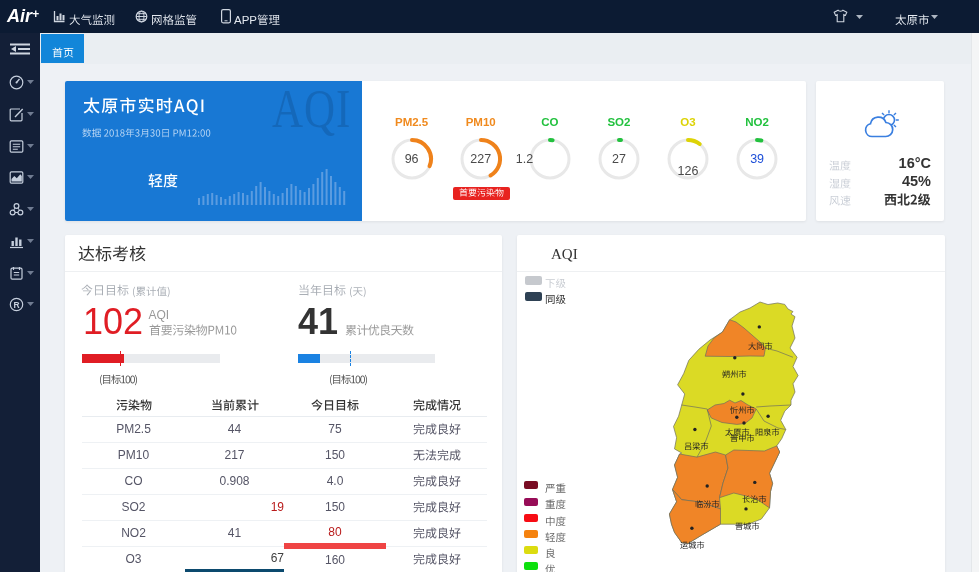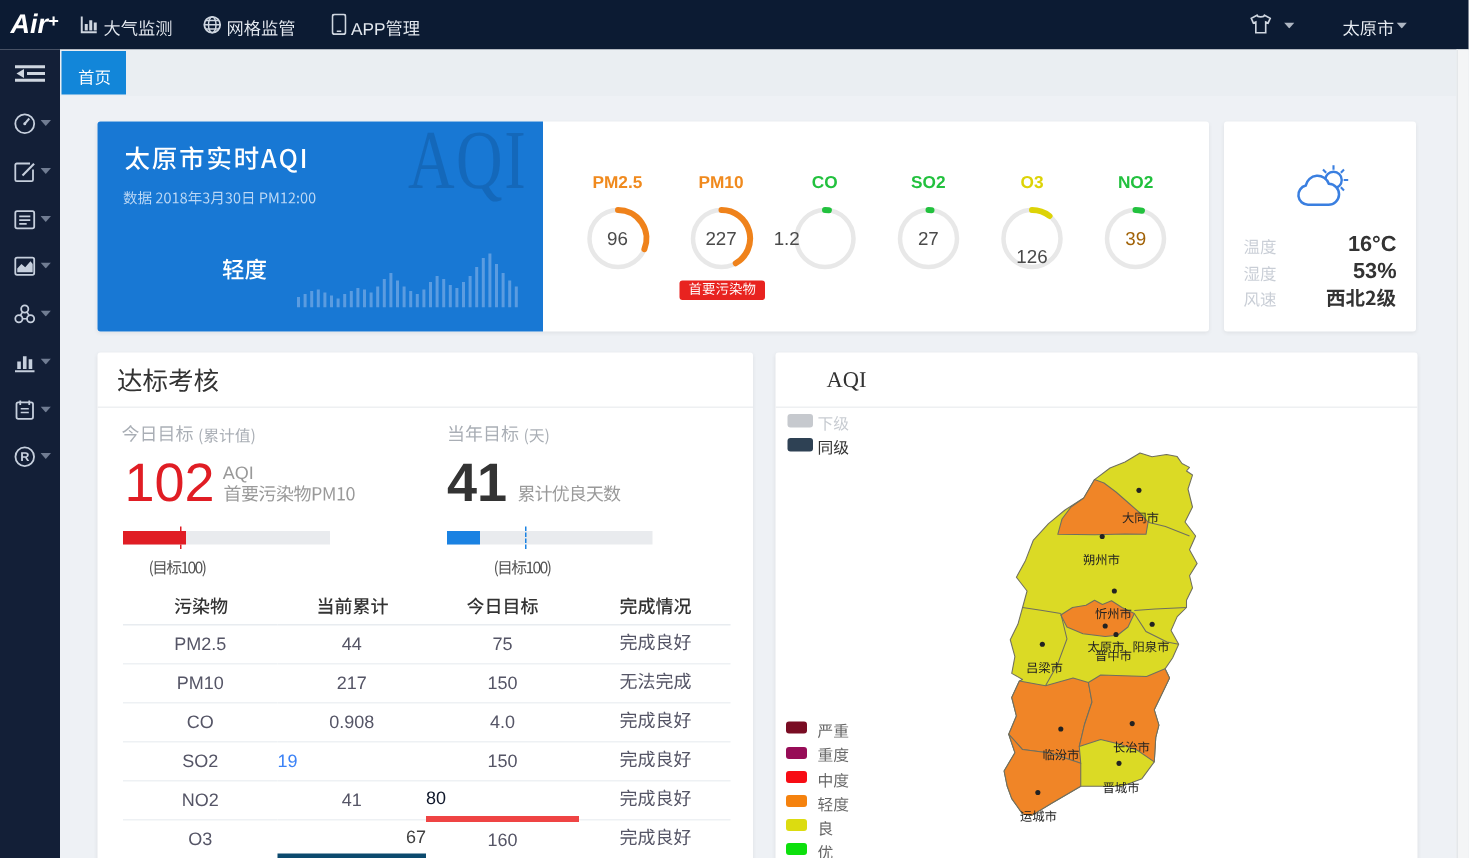--- a/index.html
+++ b/index.html
@@ -195,21 +195,21 @@
 <svg class="abs" style="left:600.0px;top:54.5px" width="46" height="46">
       <circle cx="23" cy="23" r="19" stroke="#e8e8e8" stroke-width="3" fill="none"></circle>
       <path d="M23.0 4.0A19 19 0 0 1 34.7 8.0" stroke="#ddd306" stroke-width="4" fill="none" stroke-linecap="round"></path>
     </svg>
 <div class="abs" style="left:589.0px;top:84px;width:68px;text-align:center;font-size:12.5px;line-height:12.5px;color:#4a4a4a">126</div>
 <div class="abs" style="left:658.1px;top:35px;width:68px;text-align:center;font-size:11.5px;font-weight:bold;color:#22c13e">NO2</div>
 <svg class="abs" style="left:669.1px;top:54.5px" width="46" height="46">
       <circle cx="23" cy="23" r="19" stroke="#e8e8e8" stroke-width="3" fill="none"></circle>
       <path d="M23.0 4.0A19 19 0 0 1 27.3 4.5" stroke="#22c13e" stroke-width="4" fill="none" stroke-linecap="round"></path>
     </svg>
-<div class="abs" style="left:658.1px;top:71.9px;width:68px;text-align:center;font-size:12.5px;line-height:12.5px;color:#a16207">39</div>
+<div class="abs" style="left:658.1px;top:71.9px;width:68px;text-align:center;font-size:12.5px;line-height:12.5px;color:#1d4ed8">39</div>
 <div class="abs" style="left:388px;top:105.5px;width:57px;height:13.5px;background:#e82320;border-radius:2px;overflow:hidden">
       <div style="margin:1.2px auto 0;width:45px">
         <svg style="display:inline-block;vertical-align:-1.3px;overflow:visible;display:block;vertical-align:0" width="45.0" height="9.3">
           <path d="M2.2 5.1H6.8V6H2.2ZM2.2 4.6V3.7H6.8V4.6ZM2.2 6.6H6.8V7.5H2.2ZM2.1 0.6C2.3 0.9 2.6 1.3 2.8 1.6H0.5V2.2H4.1C4 2.5 4 2.8 3.9 3.1H1.5V8.6H2.2V8.1H6.8V8.6H7.5V3.1H4.6L4.9 2.2H8.5V1.6H6.3C6.5 1.3 6.8 0.9 7.1 0.5L6.3 0.3C6.1 0.7 5.8 1.2 5.5 1.6H3.1L3.5 1.4C3.3 1.1 3 0.6 2.6 0.3Z M15 5.8C14.8 6.4 14.3 6.8 13.8 7.1C13.1 6.9 12.5 6.8 11.8 6.7C12 6.4 12.2 6.1 12.4 5.8ZM10.1 2.1V4.4H12.5C12.3 4.7 12.2 5 12 5.2H9.5V5.8H11.6C11.3 6.3 11 6.7 10.7 7C11.4 7.2 12.2 7.3 12.9 7.5C12 7.8 10.9 8 9.5 8C9.6 8.2 9.8 8.4 9.8 8.6C11.5 8.5 12.9 8.2 13.9 7.7C15 8 16 8.3 16.7 8.6L17.3 8.1C16.6 7.8 15.7 7.6 14.6 7.3C15.1 6.9 15.5 6.4 15.8 5.8H17.5V5.2H12.8C12.9 5 13.1 4.8 13.2 4.5L12.8 4.4H17V2.1H14.8V1.4H17.4V0.7H9.6V1.4H12.1V2.1ZM12.7 1.4H14.2V2.1H12.7ZM10.7 2.7H12.1V3.9H10.7ZM12.7 2.7H14.2V3.9H12.7ZM14.8 2.7H16.3V3.9H14.8Z M21.5 0.9V1.6H26V0.9ZM18.8 1C19.4 1.3 20.1 1.7 20.5 2L20.9 1.4C20.5 1.2 19.7 0.8 19.2 0.5ZM18.4 3.4C18.9 3.7 19.7 4.2 20 4.4L20.4 3.9C20 3.6 19.3 3.2 18.7 2.9ZM18.7 8.1 19.3 8.5C19.8 7.7 20.4 6.6 20.9 5.6L20.4 5.2C19.9 6.2 19.2 7.4 18.7 8.1ZM20.9 3V3.6H22.2C22.1 4.3 21.9 5.2 21.7 5.7H25.2C25 7 24.9 7.6 24.7 7.8C24.6 7.9 24.5 7.9 24.3 7.9C24 7.9 23.2 7.9 22.5 7.8C22.6 8 22.7 8.3 22.8 8.5C23.5 8.5 24.1 8.5 24.5 8.5C24.8 8.5 25.1 8.4 25.3 8.2C25.6 7.9 25.7 7.2 25.9 5.4C25.9 5.3 25.9 5.1 25.9 5.1H22.6C22.7 4.6 22.8 4.1 22.9 3.6H26.6V3Z M27.4 2.2C27.9 2.3 28.6 2.6 28.9 2.8L29.2 2.3C28.9 2.1 28.2 1.9 27.7 1.7ZM28 0.9C28.5 1.1 29.2 1.3 29.6 1.6L29.8 1.1C29.5 0.8 28.8 0.6 28.3 0.4ZM27.6 4.5 28.1 4.9C28.6 4.4 29.2 3.8 29.7 3.3L29.3 2.8C28.7 3.4 28.1 4.1 27.6 4.5ZM31.2 4.3V5.3H27.5V5.9H30.6C29.8 6.8 28.5 7.6 27.3 7.9C27.5 8.1 27.7 8.3 27.8 8.5C29 8 30.3 7.1 31.2 6.1V8.6H31.8V6.1C32.7 7.2 34 8 35.2 8.4C35.3 8.3 35.5 8 35.7 7.9C34.5 7.5 33.2 6.8 32.4 5.9H35.5V5.3H31.8V4.3ZM31.6 0.4C31.6 0.7 31.6 1.1 31.6 1.4H30.1V2H31.5C31.2 3.1 30.6 3.9 29.4 4.3C29.6 4.4 29.8 4.7 29.9 4.8C31.2 4.2 31.9 3.4 32.1 2H33.4V3.6C33.4 4.1 33.4 4.3 33.6 4.4C33.7 4.5 33.9 4.6 34.1 4.6C34.3 4.6 34.6 4.6 34.7 4.6C34.8 4.6 35.1 4.5 35.2 4.5C35.3 4.4 35.4 4.3 35.5 4.1C35.5 4 35.6 3.5 35.6 3.1C35.4 3.1 35.1 2.9 35 2.8C35 3.2 35 3.6 35 3.7C35 3.9 34.9 3.9 34.9 3.9C34.8 4 34.7 4 34.6 4C34.5 4 34.4 4 34.3 4C34.2 4 34.1 4 34.1 4C34 3.9 34 3.8 34 3.6V1.4H32.2C32.3 1 32.3 0.7 32.3 0.4Z M40.8 0.4C40.5 1.7 40 3 39.2 3.8C39.4 3.9 39.6 4.1 39.7 4.2C40.1 3.8 40.5 3.2 40.8 2.5H41.5C41.1 4 40.3 5.5 39.4 6.2C39.6 6.3 39.8 6.5 39.9 6.6C40.9 5.8 41.7 4.1 42.1 2.5H42.9C42.4 4.8 41.4 7 39.9 8.1C40.1 8.2 40.4 8.4 40.5 8.5C42 7.3 43 4.9 43.5 2.5H43.9C43.7 6.1 43.5 7.4 43.2 7.8C43.1 7.9 43 7.9 42.9 7.9C42.7 7.9 42.3 7.9 41.9 7.9C42 8 42.1 8.3 42.1 8.5C42.5 8.6 42.9 8.6 43.2 8.5C43.4 8.5 43.6 8.4 43.8 8.2C44.1 7.7 44.3 6.3 44.5 2.2C44.5 2.1 44.6 1.9 44.6 1.9H41C41.2 1.4 41.3 1 41.4 0.5ZM36.9 0.9C36.8 2 36.6 3.1 36.3 3.9C36.4 4 36.7 4.1 36.8 4.2C36.9 3.8 37.1 3.4 37.2 2.9H38V4.9C37.4 5.1 36.8 5.2 36.3 5.4L36.5 6L38 5.5V8.6H38.6V5.3L39.8 5L39.7 4.4L38.6 4.7V2.9H39.6V2.2H38.6V0.4H38V2.2H37.3C37.4 1.8 37.4 1.4 37.5 1Z" fill="#fff"></path>
         </svg>
       </div>
     </div>
 </div>
 <div class="card" style="left:816px;top:81px;width:128px;height:140px">
 <svg class="abs" style="left:44px;top:26px" width="44" height="36">
@@ -222,21 +222,21 @@
 <div class="abs" style="left:13px;top:75px"><svg style="display:inline-block;vertical-align:-1.6px;overflow:visible;" width="22.0" height="11.3">
         <path d="M4.9 3.4H8.7V4.4H4.9ZM4.9 1.6H8.7V2.7H4.9ZM4.1 0.9V5.1H9.5V0.9ZM1.1 1.2C1.8 1.5 2.7 2 3.1 2.4L3.5 1.7C3.1 1.3 2.2 0.8 1.5 0.6ZM0.4 4.2C1.1 4.5 2 5 2.5 5.4L2.9 4.7C2.5 4.3 1.6 3.8 0.9 3.6ZM0.7 9.9 1.4 10.4C2 9.3 2.8 8 3.3 6.8L2.7 6.3C2.1 7.6 1.3 9 0.7 9.9ZM2.8 9.5V10.2H10.6V9.5H9.8V6.1H3.8V9.5ZM4.5 9.5V6.8H5.6V9.5ZM6.2 9.5V6.8H7.3V9.5ZM8 9.5V6.8H9.1V9.5Z M15.2 2.6V3.6H13.5V4.2H15.2V6.1H19.5V4.2H21.3V3.6H19.5V2.6H18.7V3.6H16V2.6ZM18.7 4.2V5.4H16V4.2ZM19.3 7.4C18.8 8 18.2 8.5 17.4 8.8C16.6 8.5 15.9 8 15.5 7.4ZM13.6 6.8V7.4H15.1L14.7 7.6C15.1 8.2 15.7 8.7 16.5 9.2C15.4 9.5 14.3 9.7 13.1 9.8C13.2 10 13.4 10.3 13.4 10.5C14.8 10.3 16.2 10.1 17.3 9.6C18.4 10.1 19.7 10.4 21.1 10.6C21.2 10.4 21.4 10 21.6 9.8C20.4 9.7 19.2 9.5 18.3 9.2C19.2 8.7 20 8 20.5 7L20 6.7L19.9 6.8ZM16.2 0.6C16.4 0.9 16.5 1.2 16.6 1.5H12.4V4.5C12.4 6.2 12.3 8.5 11.4 10.2C11.6 10.3 12 10.4 12.1 10.6C13.1 8.8 13.2 6.3 13.2 4.5V2.3H21.4V1.5H17.6C17.4 1.2 17.2 0.7 17 0.4Z" fill="#c9ced6"></path>
       </svg></div>
 <div class="abs" style="left:13px;top:92.5px"><svg style="display:inline-block;vertical-align:-1.6px;overflow:visible;" width="22.0" height="11.3">
         <path d="M4.8 3.4H9V4.5H4.8ZM4.8 1.6H9V2.7H4.8ZM4 0.9V5.2H9.8V0.9ZM3.5 6.4C3.9 7.2 4.3 8.3 4.5 9L5.2 8.7C5.1 8 4.7 7 4.2 6.2ZM9.5 6.1C9.3 6.9 8.8 8 8.5 8.7L9.1 9C9.5 8.3 10 7.2 10.3 6.4ZM1 1.2C1.7 1.5 2.5 2 2.9 2.4L3.4 1.7C3 1.3 2.2 0.8 1.5 0.6ZM0.4 4.1C1.1 4.4 1.9 4.9 2.4 5.3L2.8 4.6C2.4 4.2 1.6 3.8 0.9 3.5ZM0.7 9.9 1.4 10.3C2 9.3 2.6 7.9 3 6.8L2.4 6.3C1.9 7.6 1.2 9 0.7 9.9ZM7.4 5.5V9.5H6.3V5.5H5.5V9.5H2.9V10.2H10.6V9.5H8.2V5.5Z M15.2 2.6V3.6H13.5V4.2H15.2V6.1H19.5V4.2H21.3V3.6H19.5V2.6H18.7V3.6H16V2.6ZM18.7 4.2V5.4H16V4.2ZM19.3 7.4C18.8 8 18.2 8.5 17.4 8.8C16.6 8.5 15.9 8 15.5 7.4ZM13.6 6.8V7.4H15.1L14.7 7.6C15.1 8.2 15.7 8.7 16.5 9.2C15.4 9.5 14.3 9.7 13.1 9.8C13.2 10 13.4 10.3 13.4 10.5C14.8 10.3 16.2 10.1 17.3 9.6C18.4 10.1 19.7 10.4 21.1 10.6C21.2 10.4 21.4 10 21.6 9.8C20.4 9.7 19.2 9.5 18.3 9.2C19.2 8.7 20 8 20.5 7L20 6.7L19.9 6.8ZM16.2 0.6C16.4 0.9 16.5 1.2 16.6 1.5H12.4V4.5C12.4 6.2 12.3 8.5 11.4 10.2C11.6 10.3 12 10.4 12.1 10.6C13.1 8.8 13.2 6.3 13.2 4.5V2.3H21.4V1.5H17.6C17.4 1.2 17.2 0.7 17 0.4Z" fill="#c9ced6"></path>
       </svg></div>
 <div class="abs" style="left:13px;top:110px"><svg style="display:inline-block;vertical-align:-1.6px;overflow:visible;" width="22.0" height="11.3">
         <path d="M1.7 1V4.2C1.7 6 1.6 8.4 0.4 10C0.6 10.1 1 10.4 1.1 10.6C2.4 8.8 2.6 6.1 2.6 4.2V1.8H8.4C8.4 7.5 8.4 10.4 9.8 10.4C10.4 10.4 10.6 10 10.7 8.5C10.5 8.4 10.3 8.1 10.1 7.9C10.1 8.8 10.1 9.6 9.9 9.6C9.2 9.6 9.2 6.2 9.2 1ZM6.7 2.5C6.4 3.4 6 4.3 5.6 5.2C5 4.4 4.4 3.7 3.8 3L3.1 3.4C3.8 4.1 4.5 5 5.1 5.9C4.4 7.1 3.6 8.1 2.6 8.7C2.8 8.8 3.1 9.1 3.3 9.3C4.1 8.7 4.9 7.7 5.6 6.6C6.3 7.6 6.9 8.5 7.3 9.2L8.1 8.7C7.6 7.9 6.9 6.9 6.1 5.8C6.6 4.9 7.1 3.8 7.4 2.8Z M11.7 1.3C12.4 1.9 13.1 2.7 13.5 3.2L14.1 2.7C13.8 2.2 13 1.4 12.4 0.9ZM13.9 4.4H11.5V5.1H13.1V8.6C12.6 8.8 12 9.2 11.5 9.8L12 10.5C12.6 9.8 13.1 9.2 13.5 9.2C13.8 9.2 14.1 9.5 14.6 9.8C15.4 10.2 16.3 10.4 17.6 10.4C18.6 10.4 20.6 10.3 21.4 10.2C21.4 10 21.5 9.6 21.6 9.4C20.5 9.5 18.9 9.6 17.6 9.6C16.4 9.6 15.5 9.5 14.8 9.1C14.4 8.9 14.1 8.7 13.9 8.6ZM15.7 3.9H17.5V5.3H15.7ZM18.3 3.9H20.1V5.3H18.3ZM17.5 0.5V1.6H14.5V2.3H17.5V3.2H14.9V5.9H17.1C16.5 6.9 15.4 7.8 14.4 8.2C14.5 8.3 14.8 8.6 14.9 8.8C15.8 8.3 16.8 7.5 17.5 6.6V9.1H18.3V6.6C19.2 7.3 20.2 8.1 20.7 8.6L21.2 8.1C20.6 7.5 19.5 6.6 18.5 5.9H20.9V3.2H18.3V2.3H21.4V1.6H18.3V0.5Z" fill="#c9ced6"></path>
       </svg></div>
 <div class="abs" style="right:13px;top:74px;font-size:14.5px;font-weight:bold;color:#333">16°C</div>
-<div class="abs" style="right:13px;top:91.5px;font-size:14.5px;font-weight:bold;color:#333">53%</div>
+<div class="abs" style="right:13px;top:91.5px;font-size:14.5px;font-weight:bold;color:#333">45%</div>
 <div class="abs" style="right:13px;top:109px"><svg style="display:inline-block;vertical-align:-1.9px;overflow:visible;" width="46.7" height="13.4">
         <path d="M0.6 1.1V2.6H4.4V4H1.3V12.6H2.8V11.8H10.3V12.5H11.9V4H8.6V2.6H12.3V1.1ZM2.8 10.4V8.4C3 8.7 3.2 8.9 3.3 9.1C5.2 8.3 5.7 6.8 5.7 5.5H7.1V6.8C7.1 8.3 7.4 8.8 8.8 8.8C9.1 8.8 9.9 8.8 10.2 8.8H10.3V10.4ZM2.8 7.8V5.5H4.4C4.3 6.3 4 7.2 2.8 7.8ZM5.8 4V2.6H7.1V4ZM8.6 5.5H10.3V7.3C10.2 7.3 10.2 7.3 10 7.3C9.9 7.3 9.2 7.3 9 7.3C8.7 7.3 8.6 7.3 8.6 6.8Z M13.3 9.4 14 11 16.8 9.8V12.5H18.4V0.6H16.8V3.5H13.7V5H16.8V8.2C15.5 8.7 14.2 9.1 13.3 9.4ZM24.4 2.5C23.7 3.2 22.7 3.9 21.7 4.5V0.6H20.1V10C20.1 11.8 20.5 12.4 22 12.4C22.3 12.4 23.5 12.4 23.8 12.4C25.2 12.4 25.6 11.4 25.8 8.9C25.3 8.8 24.6 8.5 24.3 8.2C24.2 10.3 24.1 10.8 23.6 10.8C23.4 10.8 22.5 10.8 22.3 10.8C21.8 10.8 21.7 10.7 21.7 10V6.2C23 5.5 24.4 4.7 25.5 4Z M26.6 11.4H33V9.8H30.9C30.5 9.8 29.8 9.9 29.3 9.9C31.1 8.2 32.6 6.3 32.6 4.6C32.6 2.8 31.3 1.6 29.5 1.6C28.2 1.6 27.4 2.1 26.5 3.1L27.5 4.1C28 3.6 28.6 3.1 29.3 3.1C30.2 3.1 30.7 3.7 30.7 4.7C30.7 6.2 29.2 8 26.6 10.3Z M34.2 10.5 34.6 12C35.8 11.5 37.3 10.9 38.7 10.2C38.4 10.8 38.1 11.3 37.7 11.7C38.1 11.9 38.8 12.4 39.1 12.6C40.1 11.4 40.7 9.8 41.1 8C41.4 8.6 41.8 9.2 42.2 9.8C41.6 10.5 40.8 11 40 11.4C40.3 11.7 40.9 12.3 41.1 12.6C41.9 12.2 42.6 11.6 43.2 10.9C43.8 11.6 44.6 12.1 45.4 12.6C45.6 12.2 46.1 11.6 46.4 11.3C45.6 10.9 44.8 10.4 44.1 9.7C45 8.4 45.6 6.8 46 4.8L45 4.5L44.8 4.5H44C44.3 3.5 44.6 2.3 44.9 1.2H38.9V2.7H40.2C40 5.5 39.7 8 38.9 9.9L38.6 8.8C37 9.5 35.3 10.1 34.2 10.5ZM41.7 2.7H43C42.7 3.8 42.4 5 42.1 5.9H44.3C44 6.9 43.6 7.8 43.1 8.6C42.4 7.6 41.9 6.6 41.5 5.4C41.6 4.5 41.6 3.6 41.7 2.7ZM34.4 6.1C34.6 6 34.9 5.9 36.1 5.7C35.7 6.4 35.3 6.9 35.1 7.1C34.6 7.6 34.3 7.9 34 8C34.2 8.4 34.4 9.1 34.5 9.4C34.8 9.1 35.4 8.9 38.7 7.9C38.6 7.6 38.6 7 38.6 6.6L36.7 7.1C37.6 6.1 38.4 5 39 3.8L37.7 3C37.5 3.5 37.3 4 37 4.4L35.8 4.5C36.6 3.5 37.3 2.2 37.8 1L36.4 0.3C35.9 1.8 35 3.5 34.7 3.9C34.4 4.3 34.2 4.6 33.9 4.7C34.1 5.1 34.3 5.8 34.4 6.1Z" fill="#333"></path>
       </svg></div>
 </div>
 <div class="card" style="left:65px;top:235px;width:437px;height:380px">
 <div class="abs" style="left:13px;top:10px"><svg style="display:inline-block;vertical-align:-2.5px;overflow:visible;" width="68.0" height="17.5">
         <path d="M1.4 1.6C2.2 2.6 3.1 4 3.4 4.9L4.6 4.2C4.2 3.4 3.3 2 2.4 1ZM9.9 0.7C9.9 1.9 9.9 3 9.8 4H5.5V5.3H9.7C9.3 8.2 8.3 10.8 5.4 12.2C5.7 12.4 6.1 12.9 6.2 13.2C8.6 12 9.8 10.1 10.5 7.8C12.1 9.6 14 11.7 14.9 13.1L16 12.3C14.9 10.7 12.7 8.3 10.8 6.4L11 5.3H16V4H11.1C11.2 3 11.2 1.9 11.3 0.7ZM4.5 7H0.8V8.2H3.2V12.8C2.4 13.1 1.5 13.9 0.6 14.9L1.5 16C2.4 14.8 3.2 13.8 3.8 13.8C4.2 13.8 4.7 14.4 5.4 14.8C6.6 15.6 8 15.8 10.2 15.8C11.7 15.8 14.9 15.7 16 15.7C16 15.3 16.2 14.7 16.4 14.3C14.8 14.5 12.3 14.6 10.2 14.6C8.3 14.6 6.8 14.5 5.7 13.8C5.1 13.4 4.8 13.1 4.5 12.9Z M24.9 2V3.2H32.3V2ZM30.2 9.4C31 11.1 31.8 13.3 32.1 14.7L33.3 14.3C33 12.9 32.2 10.8 31.3 9.1ZM25.3 9.1C24.9 10.9 24.1 12.8 23.2 14C23.5 14.1 24 14.5 24.2 14.7C25.1 13.4 26 11.4 26.5 9.4ZM24.2 6V7.2H27.8V14.7C27.8 14.9 27.7 14.9 27.5 15C27.3 15 26.5 15 25.6 14.9C25.8 15.3 25.9 15.9 26 16.3C27.2 16.3 28 16.2 28.5 16C29 15.8 29.1 15.4 29.1 14.7V7.2H33.3V6ZM20.4 0.7V4.3H17.8V5.5H20.2C19.6 7.6 18.5 10 17.4 11.3C17.6 11.6 18 12.2 18.1 12.5C19 11.4 19.8 9.6 20.4 7.8V16.3H21.7V7.4C22.3 8.2 23 9.3 23.3 9.8L24 8.8C23.7 8.4 22.2 6.5 21.7 5.9V5.5H23.9V4.3H21.7V0.7Z M48.2 1.5C47 3 45.5 4.4 43.8 5.7H42.3V3.8H46V2.7H42.3V0.7H41.1V2.7H36.7V3.8H41.1V5.7H35.2V6.8H42.2C39.9 8.4 37.3 9.6 34.7 10.6C34.9 10.8 35.2 11.4 35.3 11.7C36.8 11.1 38.3 10.4 39.8 9.6C39.4 10.5 38.9 11.6 38.5 12.3H46.1C45.8 13.9 45.6 14.7 45.2 14.9C45 15 44.8 15.1 44.4 15.1C43.9 15.1 42.5 15 41.3 14.9C41.5 15.3 41.7 15.8 41.7 16.1C43 16.2 44.1 16.2 44.7 16.2C45.4 16.2 45.8 16.1 46.2 15.7C46.8 15.3 47.1 14.2 47.5 11.8C47.5 11.7 47.5 11.3 47.5 11.3H40.4L41.1 9.6H48.4V8.5H41.6C42.5 8 43.4 7.4 44.1 6.8H50V5.7H45.6C46.9 4.6 48.1 3.4 49.2 2.1Z M65.6 8.7C64.1 11.5 60.9 14 56.9 15.3C57.2 15.5 57.5 16 57.7 16.3C59.8 15.6 61.7 14.6 63.3 13.3C64.4 14.2 65.7 15.4 66.4 16.2L67.4 15.3C66.7 14.5 65.4 13.4 64.2 12.5C65.3 11.5 66.2 10.4 66.9 9.1ZM61.4 1C61.8 1.6 62.1 2.4 62.3 3H57.8V4.2H61.1C60.5 5.2 59.5 6.7 59.2 7.1C58.9 7.4 58.4 7.5 58.1 7.5C58.2 7.8 58.4 8.5 58.5 8.8C58.8 8.7 59.3 8.6 62.3 8.3C61.1 9.6 59.5 10.8 57.8 11.6C58 11.8 58.3 12.3 58.5 12.5C61.5 11.1 64.1 8.7 65.6 6L64.3 5.6C64.1 6.2 63.7 6.7 63.3 7.2L60.4 7.4C61 6.4 61.9 5.1 62.4 4.2H67.3V3H63.4L63.6 2.9C63.5 2.3 63 1.3 62.6 0.6ZM54.3 0.7V4H52V5.2H54.2C53.7 7.5 52.6 10.2 51.6 11.6C51.8 11.9 52.1 12.5 52.2 12.9C53 11.8 53.7 10 54.3 8.2V16.3H55.5V7.4C55.9 8.2 56.5 9.2 56.7 9.8L57.5 8.9C57.2 8.4 55.9 6.4 55.5 5.8V5.2H57.4V4H55.5V0.7Z" fill="#333"></path>
       </svg>
 </div>
     <div class="abs" style="left:0;top:36px;width:437px;border-top:1px solid #eef0f2"></div>
@@ -306,30 +306,30 @@
         <tr style="height:26px">
           <td style="text-align:center;border-bottom:1px solid #eef1f4;font-size:12px;color:#556">CO</td>
           <td style="text-align:center;border-bottom:1px solid #eef1f4;font-size:12px;color:#556">0.908</td>
           <td style="text-align:center;border-bottom:1px solid #eef1f4;font-size:12px;color:#556">4.0</td>
           <td style="text-align:center;border-bottom:1px solid #eef1f4"><svg style="display:inline-block;vertical-align:-1.8px;overflow:visible;" width="48.0" height="12.4">
               <path d="M2.7 4V4.8H9.3V4ZM0.7 6.2V7.1H3.9C3.8 9.2 3.3 10.3 0.5 10.8C0.7 11 0.9 11.3 1 11.5C4 10.9 4.6 9.6 4.8 7.1H6.9V10.1C6.9 11.1 7.2 11.3 8.3 11.3C8.6 11.3 9.9 11.3 10.2 11.3C11.1 11.3 11.4 10.9 11.5 9.3C11.2 9.2 10.9 9 10.7 8.9C10.6 10.3 10.5 10.5 10.1 10.5C9.8 10.5 8.7 10.5 8.4 10.5C7.9 10.5 7.8 10.4 7.8 10.1V7.1H11.3V6.2ZM5.1 0.6C5.3 1 5.5 1.5 5.7 1.9H1V4.5H1.9V2.7H10.1V4.5H11V1.9H6.7C6.6 1.4 6.2 0.8 6 0.4Z M18.5 0.5C18.5 1.2 18.6 1.9 18.6 2.5H13.5V5.9C13.5 7.5 13.4 9.5 12.4 11C12.6 11.1 13 11.4 13.2 11.6C14.3 10 14.5 7.6 14.5 5.9V5.8H16.7C16.6 7.9 16.6 8.7 16.4 8.8C16.3 8.9 16.2 9 16 9C15.8 9 15.3 9 14.7 8.9C14.9 9.1 15 9.5 15 9.7C15.6 9.8 16.1 9.8 16.5 9.8C16.8 9.7 17 9.6 17.2 9.4C17.4 9.1 17.5 8.1 17.5 5.4C17.5 5.2 17.6 5 17.6 5H14.5V3.4H18.6C18.8 5.3 19.1 7.1 19.5 8.5C18.7 9.4 17.8 10.2 16.8 10.7C16.9 10.9 17.3 11.3 17.4 11.5C18.3 10.9 19.2 10.2 19.9 9.5C20.4 10.7 21.2 11.4 22.1 11.4C23 11.4 23.4 10.8 23.5 8.8C23.3 8.7 22.9 8.5 22.7 8.3C22.7 9.9 22.5 10.5 22.2 10.5C21.6 10.5 21 9.8 20.6 8.7C21.5 7.5 22.2 6.1 22.7 4.6L21.8 4.3C21.4 5.5 20.9 6.6 20.2 7.6C19.9 6.4 19.7 5 19.6 3.4H23.4V2.5H19.5C19.5 1.9 19.5 1.2 19.5 0.5ZM20.1 1.1C20.8 1.5 21.7 2.1 22.2 2.5L22.8 1.9C22.3 1.5 21.3 0.9 20.6 0.5Z M33 4.6V6H27V4.6ZM33 3.8H27V2.4H33ZM26 11.6C26.3 11.4 26.8 11.3 30.1 10.4C30 10.2 30 9.8 30 9.6L27 10.3V6.8H28.9C30 9.1 32.1 10.7 34.9 11.4C35 11.2 35.2 10.8 35.4 10.6C34.2 10.3 33.1 9.9 32.1 9.3C33 8.8 34 8.1 34.8 7.5L34 6.9C33.4 7.5 32.3 8.2 31.4 8.7C30.8 8.2 30.3 7.5 29.9 6.8H33.9V1.6H30.7C30.6 1.2 30.4 0.8 30.2 0.4L29.3 0.6C29.5 0.9 29.6 1.3 29.7 1.6H26.1V9.8C26.1 10.4 25.8 10.7 25.5 10.8C25.7 11 26 11.4 26 11.6Z M36.8 7.1C37.4 7.5 38.1 8 38.7 8.5C38.1 9.6 37.3 10.3 36.3 10.8C36.5 11 36.8 11.3 36.9 11.5C37.9 10.9 38.7 10.2 39.4 9.1C39.9 9.6 40.3 10 40.6 10.4L41.2 9.7C40.9 9.3 40.4 8.8 39.9 8.3C40.5 6.9 40.9 5.2 41.1 3L40.6 2.9L40.4 2.9H38.7C38.8 2.1 39 1.3 39.1 0.5L38.2 0.5C38.1 1.2 37.9 2.1 37.8 2.9H36.5V3.8H37.6C37.4 5 37.1 6.2 36.8 7.1ZM40.2 3.8C40 5.3 39.6 6.6 39.1 7.7C38.7 7.4 38.2 7 37.8 6.7C38 5.9 38.3 4.8 38.5 3.8ZM43.9 4.2V5.6H41.1V6.4H43.9V10.4C43.9 10.6 43.9 10.7 43.7 10.7C43.5 10.7 42.8 10.7 42.1 10.7C42.2 10.9 42.4 11.3 42.4 11.5C43.4 11.5 44 11.5 44.3 11.4C44.7 11.2 44.9 11 44.9 10.5V6.4H47.5V5.6H44.9V4.4C45.7 3.7 46.6 2.7 47.2 1.8L46.5 1.3L46.3 1.4H41.7V2.2H45.7C45.2 2.9 44.6 3.7 43.9 4.2Z" fill="#556"></path>
             </svg></td>
         </tr>
         <tr style="height:26px">
           <td style="text-align:center;border-bottom:1px solid #eef1f4;font-size:12px;color:#556">SO2</td>
-          <td style="text-align:left;border-bottom:1px solid #eef1f4;font-size:12px;color:#3b82f6">19</td>
+          <td style="text-align:right;border-bottom:1px solid #eef1f4;font-size:12px;color:#b91c1c">19</td>
           <td style="text-align:center;border-bottom:1px solid #eef1f4;font-size:12px;color:#556">150</td>
           <td style="text-align:center;border-bottom:1px solid #eef1f4"><svg style="display:inline-block;vertical-align:-1.8px;overflow:visible;" width="48.0" height="12.4">
               <path d="M2.7 4V4.8H9.3V4ZM0.7 6.2V7.1H3.9C3.8 9.2 3.3 10.3 0.5 10.8C0.7 11 0.9 11.3 1 11.5C4 10.9 4.6 9.6 4.8 7.1H6.9V10.1C6.9 11.1 7.2 11.3 8.3 11.3C8.6 11.3 9.9 11.3 10.2 11.3C11.1 11.3 11.4 10.9 11.5 9.3C11.2 9.2 10.9 9 10.7 8.9C10.6 10.3 10.5 10.5 10.1 10.5C9.8 10.5 8.7 10.5 8.4 10.5C7.9 10.5 7.8 10.4 7.8 10.1V7.1H11.3V6.2ZM5.1 0.6C5.3 1 5.5 1.5 5.7 1.9H1V4.5H1.9V2.7H10.1V4.5H11V1.9H6.7C6.6 1.4 6.2 0.8 6 0.4Z M18.5 0.5C18.5 1.2 18.6 1.9 18.6 2.5H13.5V5.9C13.5 7.5 13.4 9.5 12.4 11C12.6 11.1 13 11.4 13.2 11.6C14.3 10 14.5 7.6 14.5 5.9V5.8H16.7C16.6 7.9 16.6 8.7 16.4 8.8C16.3 8.9 16.2 9 16 9C15.8 9 15.3 9 14.7 8.9C14.9 9.1 15 9.5 15 9.7C15.6 9.8 16.1 9.8 16.5 9.8C16.8 9.7 17 9.6 17.2 9.4C17.4 9.1 17.5 8.1 17.5 5.4C17.5 5.2 17.6 5 17.6 5H14.5V3.4H18.6C18.8 5.3 19.1 7.1 19.5 8.5C18.7 9.4 17.8 10.2 16.8 10.7C16.9 10.9 17.3 11.3 17.4 11.5C18.3 10.9 19.2 10.2 19.9 9.5C20.4 10.7 21.2 11.4 22.1 11.4C23 11.4 23.4 10.8 23.5 8.8C23.3 8.7 22.9 8.5 22.7 8.3C22.7 9.9 22.5 10.5 22.2 10.5C21.6 10.5 21 9.8 20.6 8.7C21.5 7.5 22.2 6.1 22.7 4.6L21.8 4.3C21.4 5.5 20.9 6.6 20.2 7.6C19.9 6.4 19.7 5 19.6 3.4H23.4V2.5H19.5C19.5 1.9 19.5 1.2 19.5 0.5ZM20.1 1.1C20.8 1.5 21.7 2.1 22.2 2.5L22.8 1.9C22.3 1.5 21.3 0.9 20.6 0.5Z M33 4.6V6H27V4.6ZM33 3.8H27V2.4H33ZM26 11.6C26.3 11.4 26.8 11.3 30.1 10.4C30 10.2 30 9.8 30 9.6L27 10.3V6.8H28.9C30 9.1 32.1 10.7 34.9 11.4C35 11.2 35.2 10.8 35.4 10.6C34.2 10.3 33.1 9.9 32.1 9.3C33 8.8 34 8.1 34.8 7.5L34 6.9C33.4 7.5 32.3 8.2 31.4 8.7C30.8 8.2 30.3 7.5 29.9 6.8H33.9V1.6H30.7C30.6 1.2 30.4 0.8 30.2 0.4L29.3 0.6C29.5 0.9 29.6 1.3 29.7 1.6H26.1V9.8C26.1 10.4 25.8 10.7 25.5 10.8C25.7 11 26 11.4 26 11.6Z M36.8 7.1C37.4 7.5 38.1 8 38.7 8.5C38.1 9.6 37.3 10.3 36.3 10.8C36.5 11 36.8 11.3 36.9 11.5C37.9 10.9 38.7 10.2 39.4 9.1C39.9 9.6 40.3 10 40.6 10.4L41.2 9.7C40.9 9.3 40.4 8.8 39.9 8.3C40.5 6.9 40.9 5.2 41.1 3L40.6 2.9L40.4 2.9H38.7C38.8 2.1 39 1.3 39.1 0.5L38.2 0.5C38.1 1.2 37.9 2.1 37.8 2.9H36.5V3.8H37.6C37.4 5 37.1 6.2 36.8 7.1ZM40.2 3.8C40 5.3 39.6 6.6 39.1 7.7C38.7 7.4 38.2 7 37.8 6.7C38 5.9 38.3 4.8 38.5 3.8ZM43.9 4.2V5.6H41.1V6.4H43.9V10.4C43.9 10.6 43.9 10.7 43.7 10.7C43.5 10.7 42.8 10.7 42.1 10.7C42.2 10.9 42.4 11.3 42.4 11.5C43.4 11.5 44 11.5 44.3 11.4C44.7 11.2 44.9 11 44.9 10.5V6.4H47.5V5.6H44.9V4.4C45.7 3.7 46.6 2.7 47.2 1.8L46.5 1.3L46.3 1.4H41.7V2.2H45.7C45.2 2.9 44.6 3.7 43.9 4.2Z" fill="#556"></path>
             </svg></td>
         </tr>
         <tr style="height:26px">
           <td style="text-align:center;border-bottom:1px solid #eef1f4;font-size:12px;color:#556">NO2</td>
           <td style="text-align:center;border-bottom:1px solid #eef1f4;font-size:12px;color:#556">41</td>
-          <td style="text-align:left;border-bottom:4px solid #ef4444;font-size:12px;color:#0f172a">80</td>
+          <td style="text-align:center;border-bottom:6px solid #ef4444;font-size:12px;color:#b91c1c">80</td>
           <td style="text-align:center;border-bottom:1px solid #eef1f4"><svg style="display:inline-block;vertical-align:-1.8px;overflow:visible;" width="48.0" height="12.4">
               <path d="M2.7 4V4.8H9.3V4ZM0.7 6.2V7.1H3.9C3.8 9.2 3.3 10.3 0.5 10.8C0.7 11 0.9 11.3 1 11.5C4 10.9 4.6 9.6 4.8 7.1H6.9V10.1C6.9 11.1 7.2 11.3 8.3 11.3C8.6 11.3 9.9 11.3 10.2 11.3C11.1 11.3 11.4 10.9 11.5 9.3C11.2 9.2 10.9 9 10.7 8.9C10.6 10.3 10.5 10.5 10.1 10.5C9.8 10.5 8.7 10.5 8.4 10.5C7.9 10.5 7.8 10.4 7.8 10.1V7.1H11.3V6.2ZM5.1 0.6C5.3 1 5.5 1.5 5.7 1.9H1V4.5H1.9V2.7H10.1V4.5H11V1.9H6.7C6.6 1.4 6.2 0.8 6 0.4Z M18.5 0.5C18.5 1.2 18.6 1.9 18.6 2.5H13.5V5.9C13.5 7.5 13.4 9.5 12.4 11C12.6 11.1 13 11.4 13.2 11.6C14.3 10 14.5 7.6 14.5 5.9V5.8H16.7C16.6 7.9 16.6 8.7 16.4 8.8C16.3 8.9 16.2 9 16 9C15.8 9 15.3 9 14.7 8.9C14.9 9.1 15 9.5 15 9.7C15.6 9.8 16.1 9.8 16.5 9.8C16.8 9.7 17 9.6 17.2 9.4C17.4 9.1 17.5 8.1 17.5 5.4C17.5 5.2 17.6 5 17.6 5H14.5V3.4H18.6C18.8 5.3 19.1 7.1 19.5 8.5C18.7 9.4 17.8 10.2 16.8 10.7C16.9 10.9 17.3 11.3 17.4 11.5C18.3 10.9 19.2 10.2 19.9 9.5C20.4 10.7 21.2 11.4 22.1 11.4C23 11.4 23.4 10.8 23.5 8.8C23.3 8.7 22.9 8.5 22.7 8.3C22.7 9.9 22.5 10.5 22.2 10.5C21.6 10.5 21 9.8 20.6 8.7C21.5 7.5 22.2 6.1 22.7 4.6L21.8 4.3C21.4 5.5 20.9 6.6 20.2 7.6C19.9 6.4 19.7 5 19.6 3.4H23.4V2.5H19.5C19.5 1.9 19.5 1.2 19.5 0.5ZM20.1 1.1C20.8 1.5 21.7 2.1 22.2 2.5L22.8 1.9C22.3 1.5 21.3 0.9 20.6 0.5Z M33 4.6V6H27V4.6ZM33 3.8H27V2.4H33ZM26 11.6C26.3 11.4 26.8 11.3 30.1 10.4C30 10.2 30 9.8 30 9.6L27 10.3V6.8H28.9C30 9.1 32.1 10.7 34.9 11.4C35 11.2 35.2 10.8 35.4 10.6C34.2 10.3 33.1 9.9 32.1 9.3C33 8.8 34 8.1 34.8 7.5L34 6.9C33.4 7.5 32.3 8.2 31.4 8.7C30.8 8.2 30.3 7.5 29.9 6.8H33.9V1.6H30.7C30.6 1.2 30.4 0.8 30.2 0.4L29.3 0.6C29.5 0.9 29.6 1.3 29.7 1.6H26.1V9.8C26.1 10.4 25.8 10.7 25.5 10.8C25.7 11 26 11.4 26 11.6Z M36.8 7.1C37.4 7.5 38.1 8 38.7 8.5C38.1 9.6 37.3 10.3 36.3 10.8C36.5 11 36.8 11.3 36.9 11.5C37.9 10.9 38.7 10.2 39.4 9.1C39.9 9.6 40.3 10 40.6 10.4L41.2 9.7C40.9 9.3 40.4 8.8 39.9 8.3C40.5 6.9 40.9 5.2 41.1 3L40.6 2.9L40.4 2.9H38.7C38.8 2.1 39 1.3 39.1 0.5L38.2 0.5C38.1 1.2 37.9 2.1 37.8 2.9H36.5V3.8H37.6C37.4 5 37.1 6.2 36.8 7.1ZM40.2 3.8C40 5.3 39.6 6.6 39.1 7.7C38.7 7.4 38.2 7 37.8 6.7C38 5.9 38.3 4.8 38.5 3.8ZM43.9 4.2V5.6H41.1V6.4H43.9V10.4C43.9 10.6 43.9 10.7 43.7 10.7C43.5 10.7 42.8 10.7 42.1 10.7C42.2 10.9 42.4 11.3 42.4 11.5C43.4 11.5 44 11.5 44.3 11.4C44.7 11.2 44.9 11 44.9 10.5V6.4H47.5V5.6H44.9V4.4C45.7 3.7 46.6 2.7 47.2 1.8L46.5 1.3L46.3 1.4H41.7V2.2H45.7C45.2 2.9 44.6 3.7 43.9 4.2Z" fill="#556"></path>
             </svg></td>
         </tr>
         <tr style="height:26px">
           <td style="text-align:center;border-bottom:1px solid #eef1f4;font-size:12px;color:#556">O3</td>
           <td style="text-align:right;border-bottom:6px solid #0c4a6e;font-size:12px;color:#404040">67</td>
           <td style="text-align:center;border-bottom:1px solid #eef1f4;font-size:12px;color:#556">160</td>
           <td style="text-align:center;border-bottom:1px solid #eef1f4"><svg style="display:inline-block;vertical-align:-1.8px;overflow:visible;" width="48.0" height="12.4">
               <path d="M2.7 4V4.8H9.3V4ZM0.7 6.2V7.1H3.9C3.8 9.2 3.3 10.3 0.5 10.8C0.7 11 0.9 11.3 1 11.5C4 10.9 4.6 9.6 4.8 7.1H6.9V10.1C6.9 11.1 7.2 11.3 8.3 11.3C8.6 11.3 9.9 11.3 10.2 11.3C11.1 11.3 11.4 10.9 11.5 9.3C11.2 9.2 10.9 9 10.7 8.9C10.6 10.3 10.5 10.5 10.1 10.5C9.8 10.5 8.7 10.5 8.4 10.5C7.9 10.5 7.8 10.4 7.8 10.1V7.1H11.3V6.2ZM5.1 0.6C5.3 1 5.5 1.5 5.7 1.9H1V4.5H1.9V2.7H10.1V4.5H11V1.9H6.7C6.6 1.4 6.2 0.8 6 0.4Z M18.5 0.5C18.5 1.2 18.6 1.9 18.6 2.5H13.5V5.9C13.5 7.5 13.4 9.5 12.4 11C12.6 11.1 13 11.4 13.2 11.6C14.3 10 14.5 7.6 14.5 5.9V5.8H16.7C16.6 7.9 16.6 8.7 16.4 8.8C16.3 8.9 16.2 9 16 9C15.8 9 15.3 9 14.7 8.9C14.9 9.1 15 9.5 15 9.7C15.6 9.8 16.1 9.8 16.5 9.8C16.8 9.7 17 9.6 17.2 9.4C17.4 9.1 17.5 8.1 17.5 5.4C17.5 5.2 17.6 5 17.6 5H14.5V3.4H18.6C18.8 5.3 19.1 7.1 19.5 8.5C18.7 9.4 17.8 10.2 16.8 10.7C16.9 10.9 17.3 11.3 17.4 11.5C18.3 10.9 19.2 10.2 19.9 9.5C20.4 10.7 21.2 11.4 22.1 11.4C23 11.4 23.4 10.8 23.5 8.8C23.3 8.7 22.9 8.5 22.7 8.3C22.7 9.9 22.5 10.5 22.2 10.5C21.6 10.5 21 9.8 20.6 8.7C21.5 7.5 22.2 6.1 22.7 4.6L21.8 4.3C21.4 5.5 20.9 6.6 20.2 7.6C19.9 6.4 19.7 5 19.6 3.4H23.4V2.5H19.5C19.5 1.9 19.5 1.2 19.5 0.5ZM20.1 1.1C20.8 1.5 21.7 2.1 22.2 2.5L22.8 1.9C22.3 1.5 21.3 0.9 20.6 0.5Z M33 4.6V6H27V4.6ZM33 3.8H27V2.4H33ZM26 11.6C26.3 11.4 26.8 11.3 30.1 10.4C30 10.2 30 9.8 30 9.6L27 10.3V6.8H28.9C30 9.1 32.1 10.7 34.9 11.4C35 11.2 35.2 10.8 35.4 10.6C34.2 10.3 33.1 9.9 32.1 9.3C33 8.8 34 8.1 34.8 7.5L34 6.9C33.4 7.5 32.3 8.2 31.4 8.7C30.8 8.2 30.3 7.5 29.9 6.8H33.9V1.6H30.7C30.6 1.2 30.4 0.8 30.2 0.4L29.3 0.6C29.5 0.9 29.6 1.3 29.7 1.6H26.1V9.8C26.1 10.4 25.8 10.7 25.5 10.8C25.7 11 26 11.4 26 11.6Z M36.8 7.1C37.4 7.5 38.1 8 38.7 8.5C38.1 9.6 37.3 10.3 36.3 10.8C36.5 11 36.8 11.3 36.9 11.5C37.9 10.9 38.7 10.2 39.4 9.1C39.9 9.6 40.3 10 40.6 10.4L41.2 9.7C40.9 9.3 40.4 8.8 39.9 8.3C40.5 6.9 40.9 5.2 41.1 3L40.6 2.9L40.4 2.9H38.7C38.8 2.1 39 1.3 39.1 0.5L38.2 0.5C38.1 1.2 37.9 2.1 37.8 2.9H36.5V3.8H37.6C37.4 5 37.1 6.2 36.8 7.1ZM40.2 3.8C40 5.3 39.6 6.6 39.1 7.7C38.7 7.4 38.2 7 37.8 6.7C38 5.9 38.3 4.8 38.5 3.8ZM43.9 4.2V5.6H41.1V6.4H43.9V10.4C43.9 10.6 43.9 10.7 43.7 10.7C43.5 10.7 42.8 10.7 42.1 10.7C42.2 10.9 42.4 11.3 42.4 11.5C43.4 11.5 44 11.5 44.3 11.4C44.7 11.2 44.9 11 44.9 10.5V6.4H47.5V5.6H44.9V4.4C45.7 3.7 46.6 2.7 47.2 1.8L46.5 1.3L46.3 1.4H41.7V2.2H45.7C45.2 2.9 44.6 3.7 43.9 4.2Z" fill="#556"></path>

